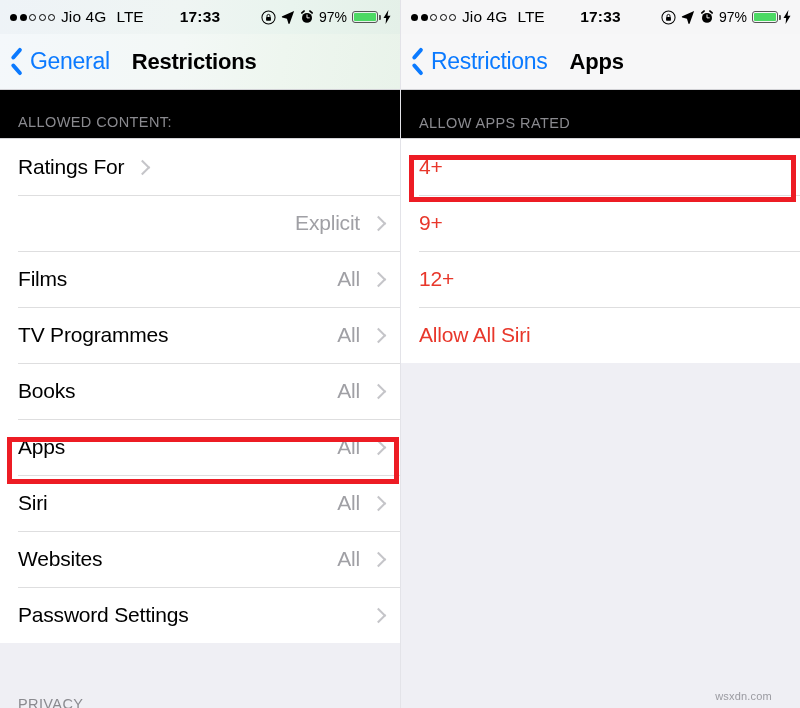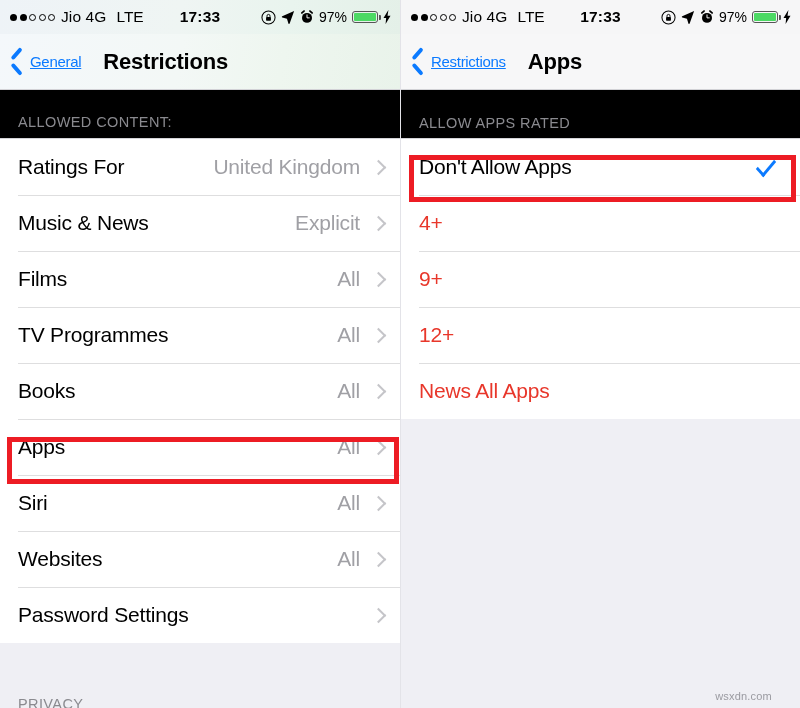--- a/index.html
+++ b/index.html
@@ -60,21 +60,21 @@
   .back { display: flex; align-items: center; padding-left: 11px; cursor: pointer; }
   .chev-back {
     width: 13px; height: 23px; position: relative; margin-right: 6px;
   }
   .chev-back::before, .chev-back::after {
     content: ""; position: absolute; left: 1px; width: 14px; height: 4px;
     background: #0b7aff; border-radius: 2px;
   }
   .chev-back::before { top: 7.2px; transform: rotate(-49deg); transform-origin: left center; }
   .chev-back::after  { top: 11.8px; transform: rotate(49deg); transform-origin: left center; }
-  .backlabel { color: #0b7aff; font-size: 15px; letter-spacing: -.3px; text-decoration: underline; }
+  .backlabel { color: #0b7aff; font-size: 23px; letter-spacing: -.3px; }
   .navtitle {
     font-size: 22px; font-weight: 700; color: #000;
     margin-left: 22px; letter-spacing: -.2px;
   }
 
   
   .sect-head {
     height: 48px; display: flex; align-items: flex-end;
     padding: 0 0 8px 18px; font-size: 14.5px;
     letter-spacing: .4px; color: #8a8a8f; background: #000000;
@@ -183,25 +183,23 @@
         <span class="backlabel">General</span>
       </div>
       <div class="navtitle">Restrictions</div>
     </div>
 
     <div class="sect-head">ALLOWED CONTENT:</div>
 
     <div class="list">
       <div class="row">
         <span class="row-label">Ratings For</span>
-        <span class="row-value">United Kingdom</span>
-        <span class="chev"></span>
-      </div>
-      <div class="row">
-        <span class="row-label">Music &amp; News</span>
+        <span class="chev"></span>
+      </div>
+      <div class="row">
         <span class="row-value">Explicit</span>
         <span class="chev"></span>
       </div>
       <div class="row">
         <span class="row-label">Films</span>
         <span class="row-value">All</span>
         <span class="chev"></span>
       </div>
       <div class="row">
         <span class="row-label">TV Programmes</span>
@@ -291,35 +289,31 @@
       <div class="back">
         <span class="chev-back"></span>
         <span class="backlabel">Restrictions</span>
       </div>
       <div class="navtitle">Apps</div>
     </div>
 
     <div class="sect-head r">ALLOW APPS RATED</div>
 
     <div class="list">
-      <div class="row opt">
-        <span class="row-label">Don't Allow Apps</span>
-        <span class="check"></span>
-      </div>
       <div class="row opt red">
         <span class="row-label">4+</span>
       </div>
       <div class="row opt red">
         <span class="row-label">9+</span>
       </div>
       <div class="row opt red">
         <span class="row-label">12+</span>
       </div>
       <div class="row opt red">
-        <span class="row-label">News All Apps</span>
+        <span class="row-label">Allow All Siri</span>
       </div>
     </div>
 
     <div class="footer-gap"></div>
     <div class="watermark">wsxdn.com</div>
   </div>
 
   <div class="hl" id="hl-dontallow"></div>
 </div>
 

